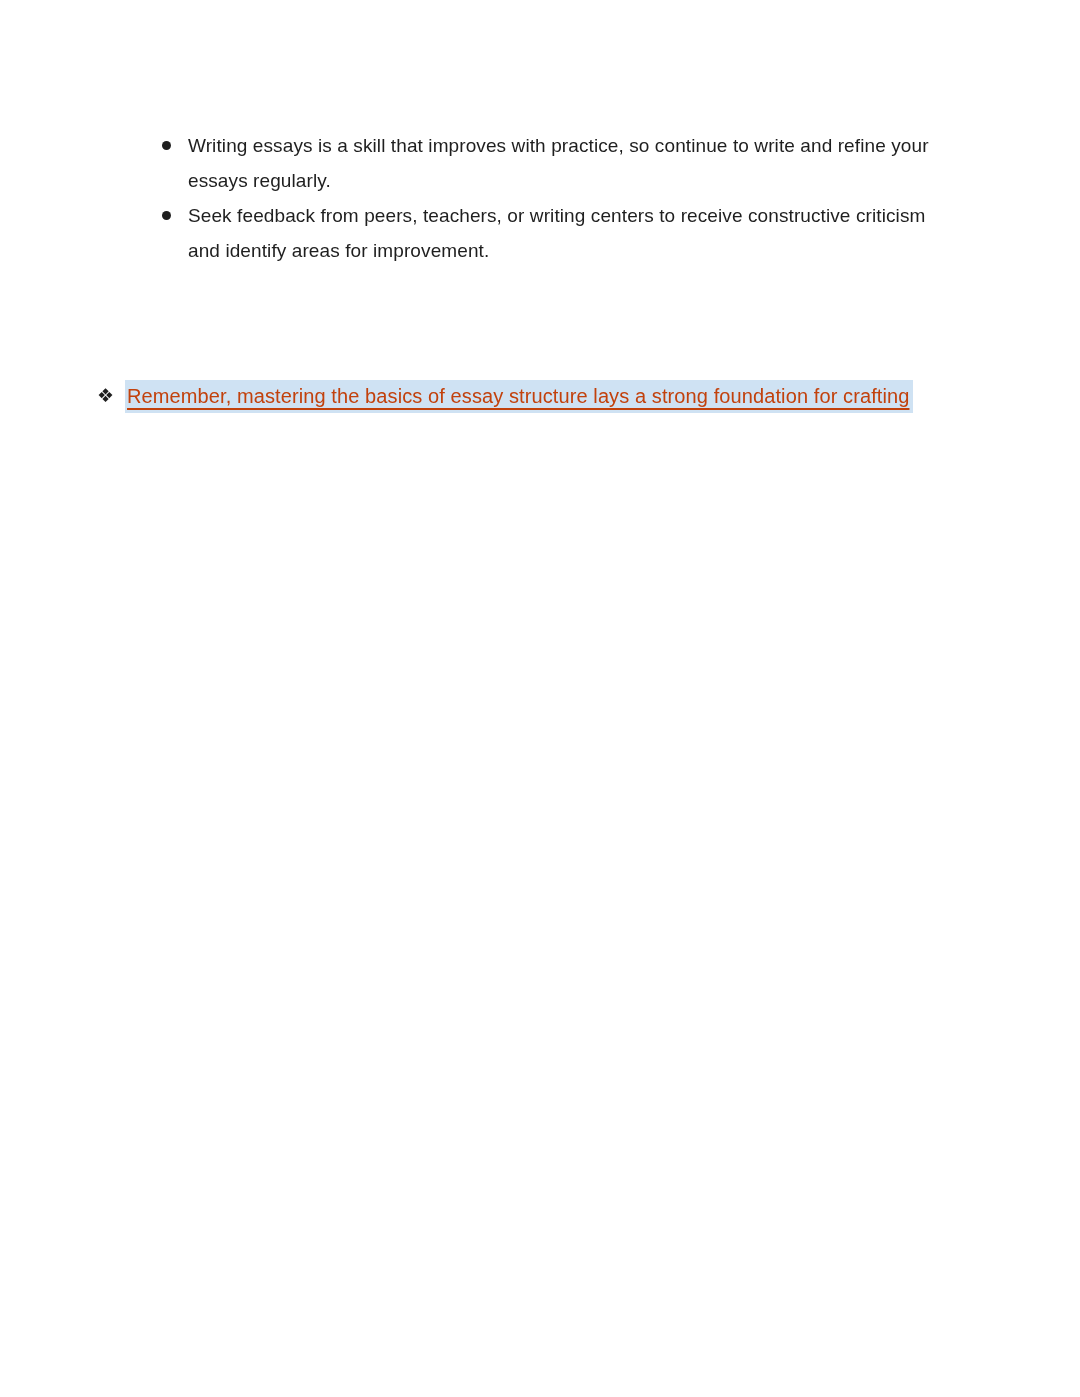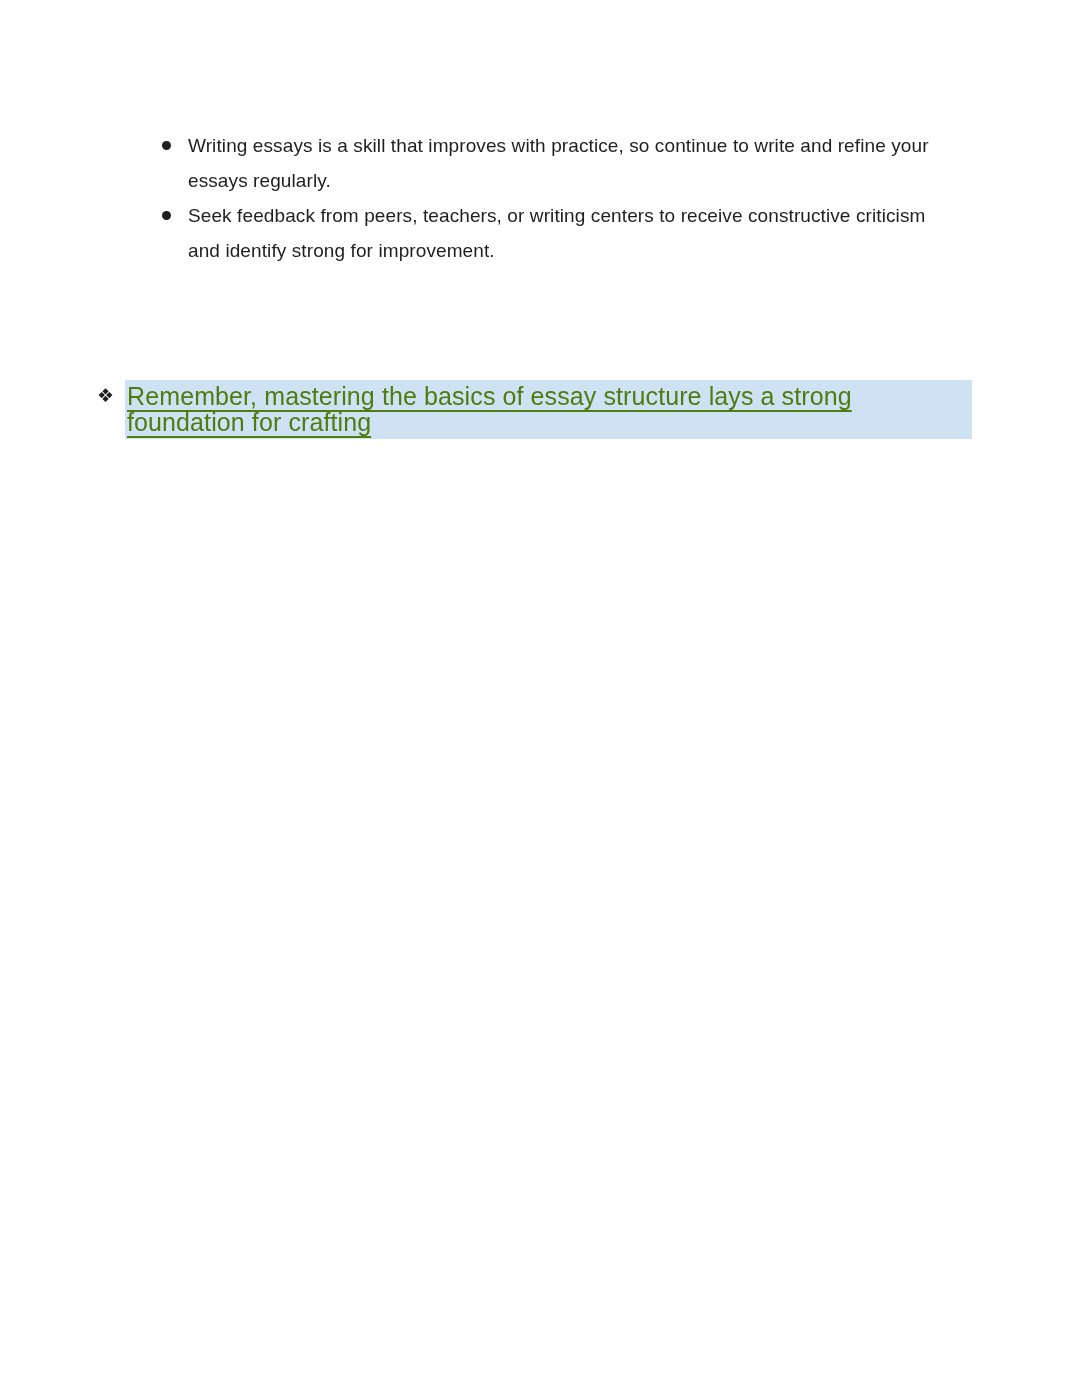--- a/index.html
+++ b/index.html
@@ -55,39 +55,39 @@
   .note-lines {
     display: flex;
     flex-direction: column;
   }
   .note-line {
     display: inline-block;
     align-self: flex-start;
     background: #cfe2f3;
     text-decoration: underline;
     text-underline-offset: 5px;
-    font-size: 25px;
+    font-size: 20px;
     line-height: 26px;
     padding: 3px 4px 4px 2px;
     margin-bottom: 19px;
     letter-spacing: 0.1px;
-    color: #4d7c0f;
+    color: #c2410c;
   }
 </style>
 </head>
 <body>
 
 <div class="page">
 
   <ul class="bullet-list">
     <li>
       <span>Writing essays is a skill that improves with practice, so continue to write and refine your essays regularly.</span>
     </li>
     <li>
-      <span>Seek feedback from peers, teachers, or writing centers to receive constructive criticism and identify strong for improvement.</span>
+      <span>Seek feedback from peers, teachers, or writing centers to receive constructive criticism and identify areas for improvement.</span>
     </li>
   </ul>
 
   <div class="note">
     <span class="note-marker">❖</span>
     <div class="note-lines">
       <span class="note-line">Remember, mastering the basics of essay structure lays a strong foundation for crafting</span>
     </div>
   </div>
 

